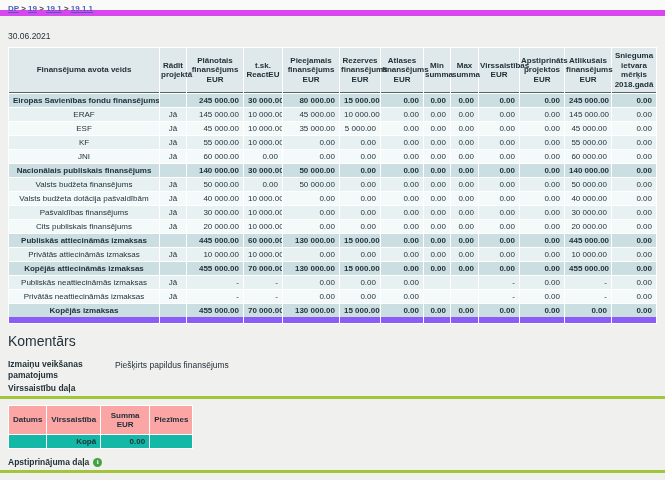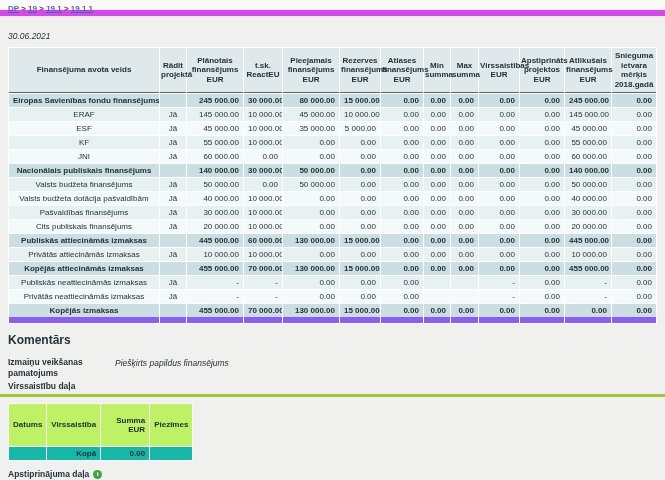--- a/index.html
+++ b/index.html
@@ -11,21 +11,21 @@
   .bc-bar {
     background:#fafaf8; border-bottom:6px solid #d946ef;
     padding:4px 8px 5px 8px; height:16px;
   }
   .bc-link { color:#4a5dbe; text-decoration:underline; font-weight:bold; }
   .bc-sep { color:#444; font-weight:bold; }
   .content { padding:0 8px; }
 
   .label-row { display:flex; margin:14px 0 6px 0; }
   .label-row .lbl { width:107px; font-weight:bold; font-size:8.5px; line-height:1.25; }
-  .label-row .val { font-size:8.5px; padding-top:1px;font-style:italic; }
+  .label-row .val { font-size:8.5px; padding-top:1px; }
 
   table.fin { border-collapse:separate; border-spacing:1px; background:#ffffff; table-layout:fixed; width:649px; }
   table.fin th {
     background:#dfe9eb; font-size:8px; font-weight:bold; text-align:center;
     vertical-align:middle; padding:3px 1px; line-height:1.2; color:#1d2e36;
     border-bottom:1px solid #55666b; height:40px;
   }
   table.fin td { padding:2px 4px; height:11px; white-space:nowrap; overflow:hidden; }
   table.fin td.c-name { text-align:center; }
   table.fin td.c-mid  { text-align:center; }
@@ -33,27 +33,27 @@
   table.fin tr.sec td { background:#cbdee1; font-weight:bold; }
   table.fin tr.dark td { background:#e8f1f2; }
   table.fin tr.lite td { background:#f4f9fa; }
   table.fin tr:last-child td { border-bottom:6px solid #8b5cf6; }
   table.fin col.w0{width:150px;} table.fin col.w1{width:26px;} table.fin col.w2{width:56px;}
   table.fin col.w3{width:38px;} table.fin col.w4{width:56px;} table.fin col.w5{width:40px;}
   table.fin col.w6{width:42px;} table.fin col.w7{width:26px;} table.fin col.w8{width:27px;}
   table.fin col.w9{width:40px;} table.fin col.w10{width:44px;} table.fin col.w11{width:46px;}
   table.fin col.w12{width:44px;}
 
-  .bold-lbl { font-weight:bold; font-size:12px; }
+  .bold-lbl { font-weight:normal; font-size:14px; }
   .comment-block { margin:9px 0 0 0; }
   .section-title { font-weight:bold; font-size:8.5px; margin-top:8px; display:flex; align-items:flex-end; gap:4px; }
   .green-rule { height:3px; background:#a3c53b; border:0; margin:3px -8px 0 -8px; }
 
   table.vir { border-collapse:separate; border-spacing:1px; background:#ffffff; margin-top:6px; table-layout:fixed; }
-  table.vir th { background:#bef264; font-weight:bold; font-size:8px; padding:12px 4px; text-align:right; color:#1d2e36; }
+  table.vir th { background:#fca5a5; font-weight:bold; font-size:8px; padding:5px 4px; text-align:center; color:#1d2e36; }
   table.vir td { background:#14b8a6; padding:2px 4px; height:11px; }
   table.vir .t-right { text-align:right; font-weight:bold; }
   table.vir col.v0{width:34px;} table.vir col.v1{width:46px;} table.vir col.v2{width:48px;} table.vir col.v3{width:38px;}
 
   .info-icon {
     display:inline-block; width:9px; height:9px; border-radius:50%;
     background:#44a340; color:#fff; font-size:7px; font-weight:bold;
     text-align:center; line-height:9px; font-family:"Liberation Serif",serif;
   }
   .details-link { display:inline-block; margin-top:5px; color:#4a5dbe; text-decoration:underline; font-size:8px; }

